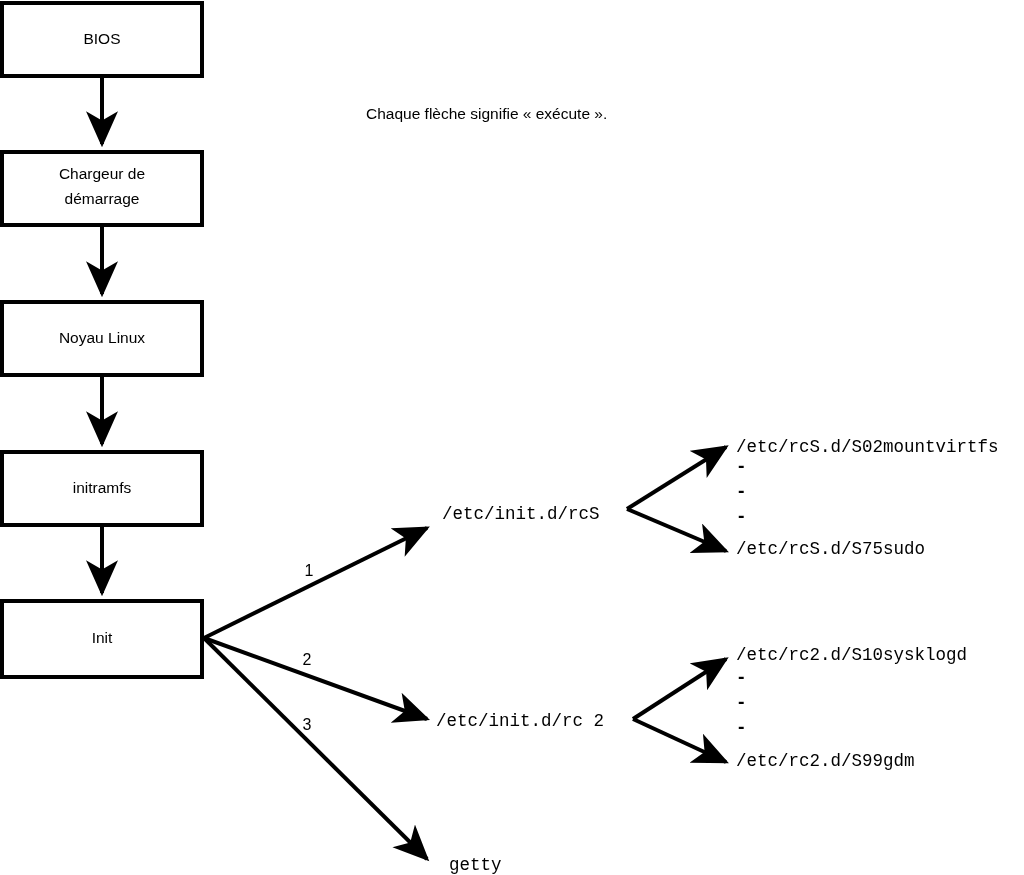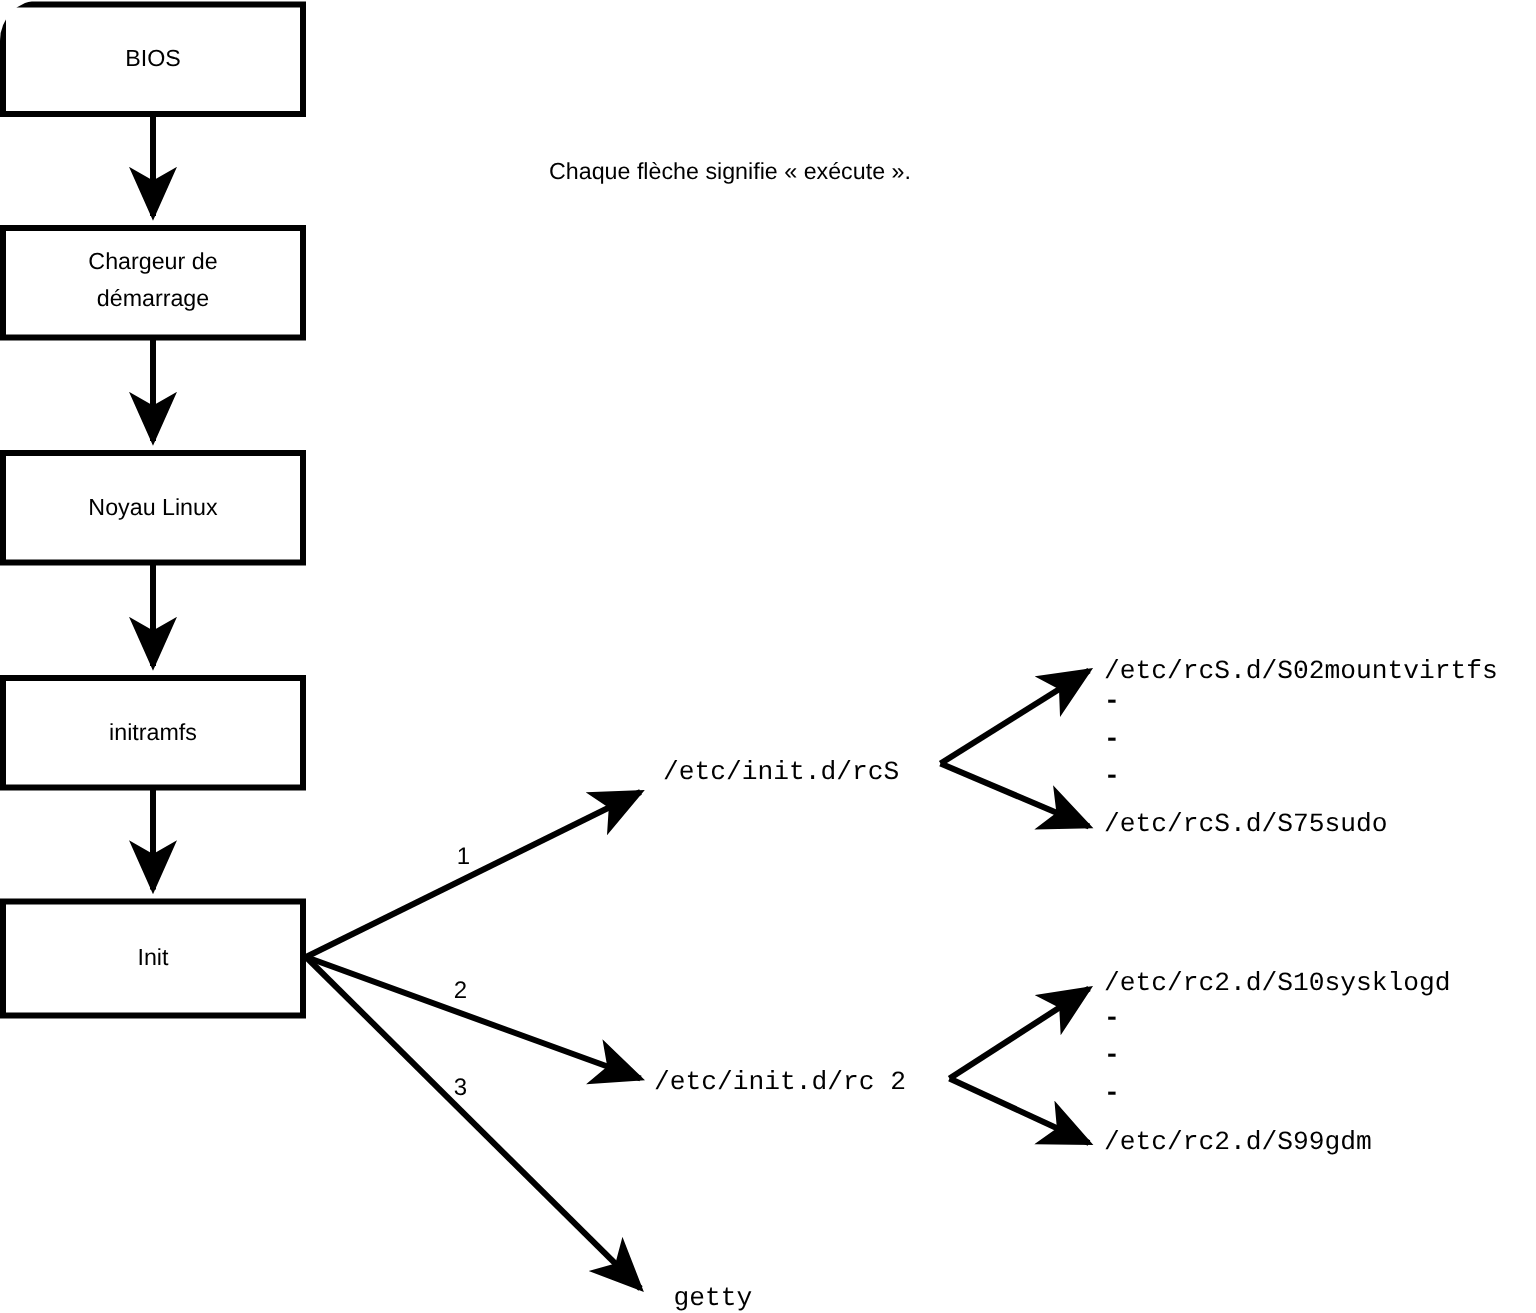--- a/index.html
+++ b/index.html
@@ -11,21 +11,20 @@
   body {
     font-family: "Liberation Sans", sans-serif;
     color: #000000;
   }
   #diagram-root {
     position: relative;
     width: 1024px;
     height: 875px;
     background: #ffffff;
     overflow: hidden;
-    border-radius: 27px;
   }
   #diagram-svg {
     position: absolute;
     left: 0;
     top: 0;
     width: 1024px;
     height: 875px;
   }
   .box-label {
     font-family: "Liberation Sans", sans-serif;

